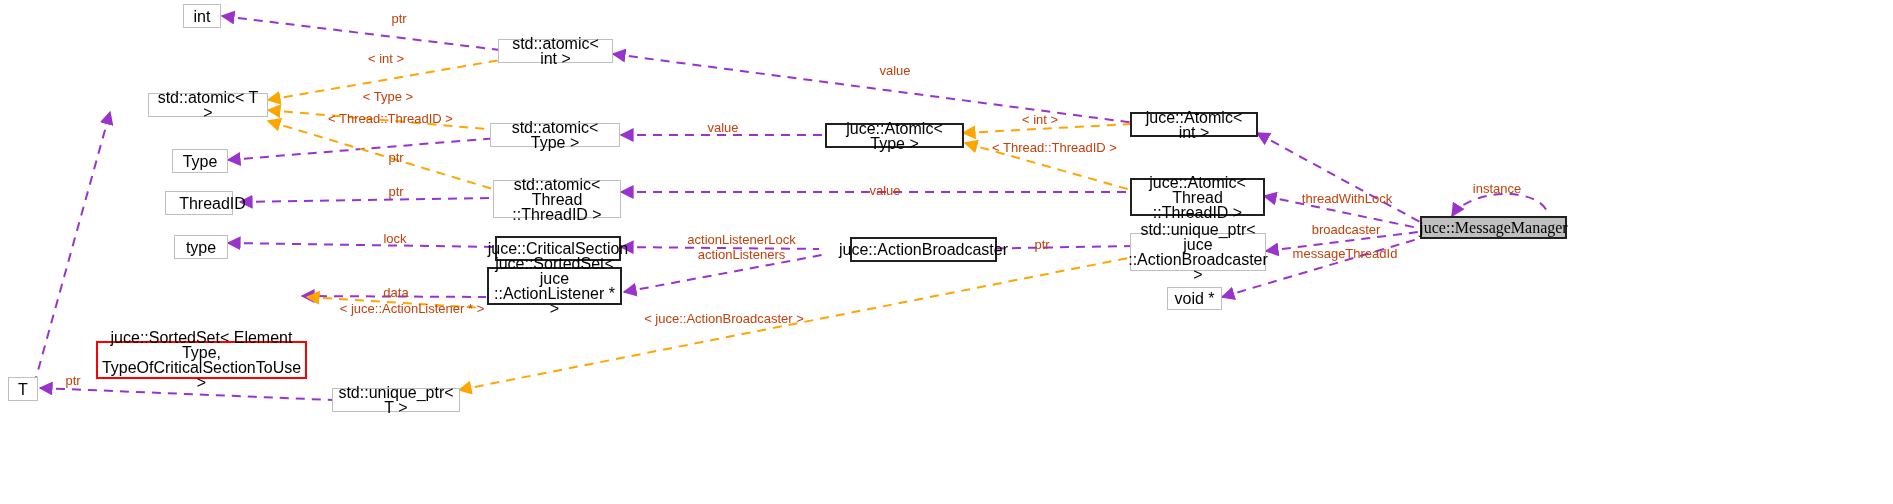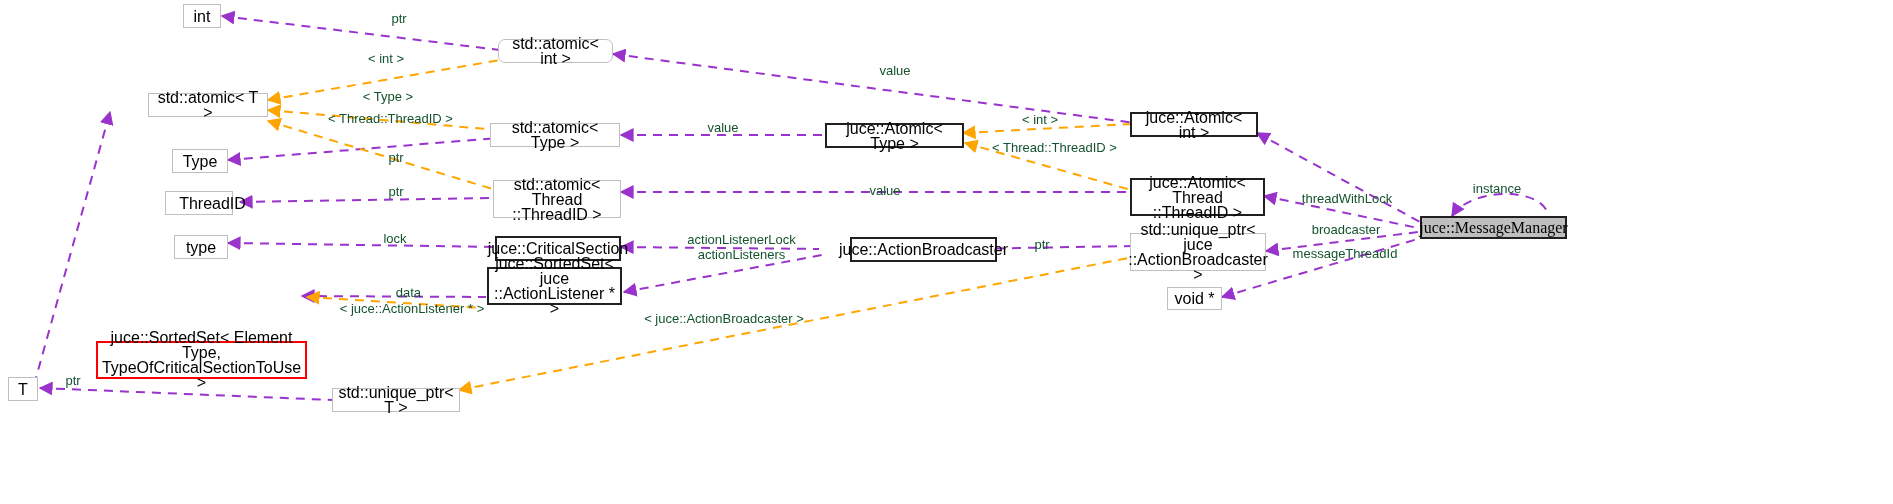--- a/index.html
+++ b/index.html
@@ -20,21 +20,21 @@
     padding:2px 5px;
   }
   .node.thin{border:1px solid #bfbfbf;}
   .node.bold{border:2px solid #202020;}
   .node.red{border:2px solid #ff0000;}
   .node.focus{border:2px solid #202020;background:#bfbfbf;font-family:Liberation Serif, serif;}
   .elabel{
     position:absolute;
     font-size:13px;
     line-height:15px;
-    color:#14532d;
+    color:#c2410c;
     white-space:pre-line;
     text-align:center;
     background:transparent;
   }
 </style>
 </head>
 <body>
 
 <div id="canvas">
 
@@ -83,21 +83,21 @@
       <path d="M 965 143 L 1131 190" stroke="#ffa500" marker-start="url(#arrowO)"></path>
       <path d="M 307 297 L 482 308" stroke="#ffa500" marker-start="url(#arrowO)"></path>
       <path d="M 459 390 L 1128 258" stroke="#ffa500" marker-start="url(#arrowO)"></path>
     </g>
   </svg>
 
   <div class="node thin" style="left:183px;top:4px;width:38px;height:24px;">int</div>
 
   <div class="node thin" style="left:148px;top:93px;width:120px;height:24px;">std::atomic&lt; T &gt;</div>
 
-  <div class="node thin" style="left:498px;top:39px;width:115px;height:24px;border-radius:7px;">std::atomic&lt; int &gt;</div>
+  <div class="node thin" style="left:498px;top:39px;width:115px;height:24px;">std::atomic&lt; int &gt;</div>
 
   <div class="node thin" style="left:490px;top:123px;width:130px;height:24px;">std::atomic&lt; Type &gt;</div>
 
   <div class="node thin" style="left:172px;top:149px;width:56px;height:24px;">Type</div>
 
   <div class="node thin" style="left:165px;top:191px;width:68px;height:24px;padding-left:32px;">ThreadID</div>
 
   <div class="node thin" style="left:493px;top:180px;width:128px;height:38px;">std::atomic&lt; Thread
 ::ThreadID &gt;</div>
 
@@ -152,21 +152,21 @@
 
   <div class="elabel" style="left:859px;top:183px;width:52px;">value</div>
 
   <div class="elabel" style="left:1005px;top:112px;width:70px;">&lt; int &gt;</div>
 
   <div class="elabel" style="left:982px;top:140px;width:145px;">&lt; Thread::ThreadID &gt;</div>
 
   <div class="elabel" style="left:664px;top:232px;width:155px;">actionListenerLock
 actionListeners</div>
 
-  <div class="elabel" style="left:371px;top:285px;width:50px;text-align:right;">data</div>
+  <div class="elabel" style="left:371px;top:285px;width:50px;">data</div>
 
   <div class="elabel" style="left:332px;top:301px;width:160px;">&lt; juce::ActionListener * &gt;</div>
 
   <div class="elabel" style="left:640px;top:311px;width:168px;">&lt; juce::ActionBroadcaster &gt;</div>
 
   <div class="elabel" style="left:1017px;top:237px;width:50px;">ptr</div>
 
 
   <div class="elabel" style="left:1287px;top:191px;width:120px;">threadWithLock</div>
 

